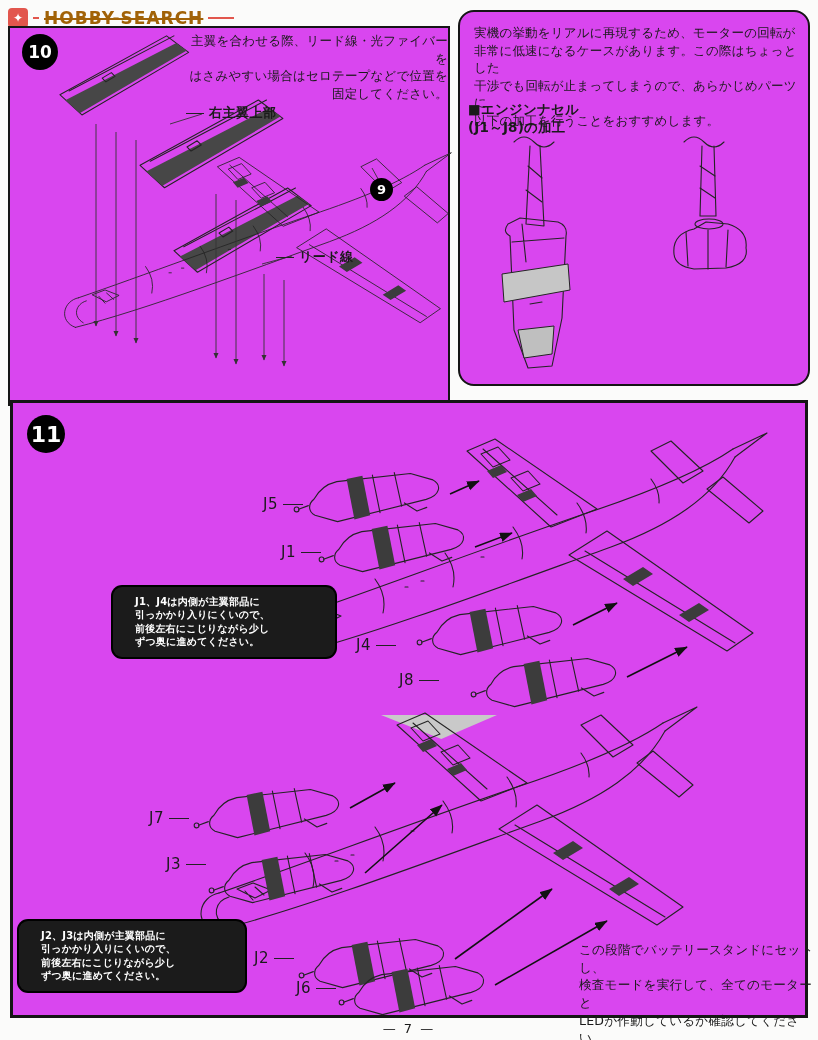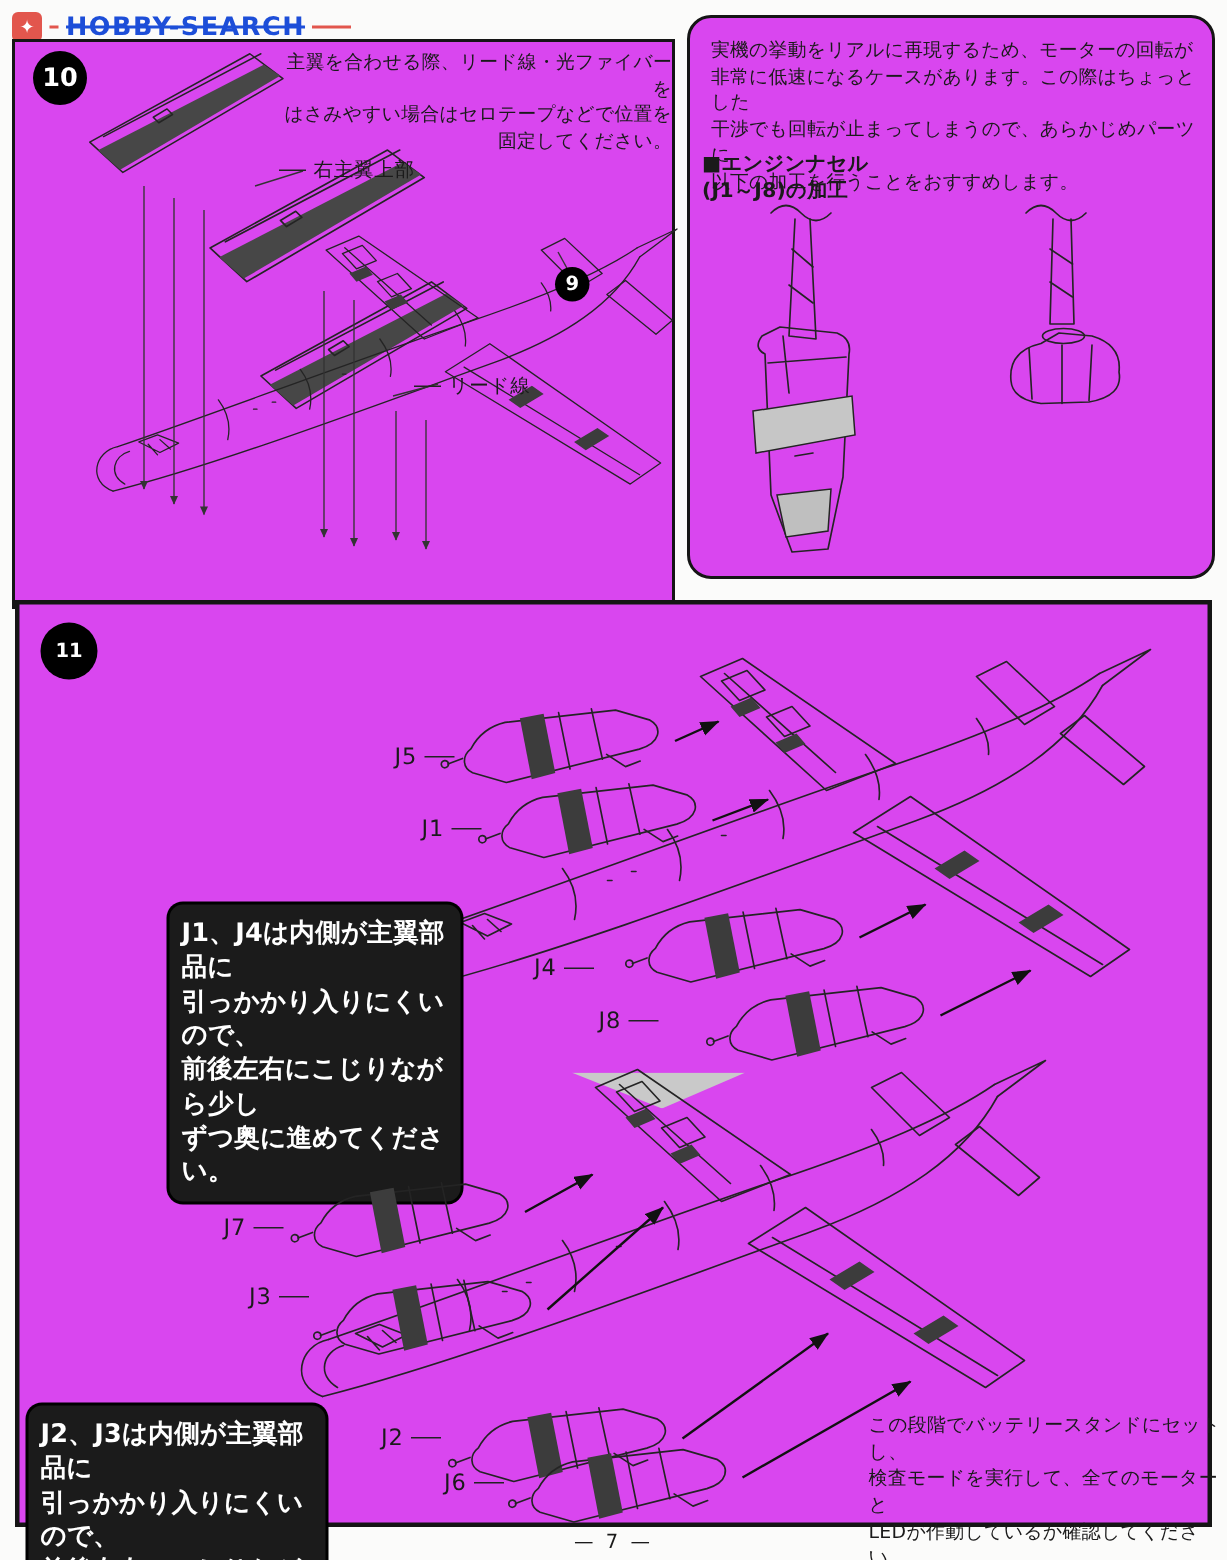--- a/index.html
+++ b/index.html
@@ -9,37 +9,37 @@
   }
   .abs{position:absolute;}
   .box{position:absolute;background:#d946ef;border:2.5px solid #151515;box-sizing:border-box;}
   #step10-box{left:8px;top:26px;width:442px;height:380px;text-align:right;}
   #advice-box{left:458px;top:10px;width:352px;height:376px;border-radius:16px;}
   #step11-box{left:10px;top:400px;width:798px;height:618px;border-width:3px;}
   .jp{white-space:pre-line;font-size:12.5px;line-height:1.4;letter-spacing:.2px;}
   .step-circle{position:absolute;background:#000;color:#fff;border-radius:50%;
     display:flex;align-items:center;justify-content:center;font-weight:bold;}
   #c10{left:12px;top:6px;width:36px;height:36px;font-size:17px;}
-  #c11{left:14px;top:12px;width:38px;height:38px;font-size:13px;}
+  #c11{left:14px;top:12px;width:38px;height:38px;font-size:22px;}
   #c9{left:360px;top:150px;width:23px;height:23px;font-size:13px;}
   .black-note{position:absolute;background:#1b1b1b;color:#fff;border-radius:9px;
-    padding:8px 8px;font-size:17px;line-height:1.34;font-weight:bold;
-    white-space:pre-line;letter-spacing:.2px;box-shadow:0 0 0 2px #000;margin-top:16px;}
+    padding:8px 22px;font-size:10px;line-height:1.34;font-weight:bold;
+    white-space:pre-line;letter-spacing:.2px;box-shadow:0 0 0 2px #000;}
   .j-label{position:absolute;font-size:15px;letter-spacing:.5px;}
   .j-label::after{content:"";display:inline-block;width:20px;height:0;
     border-top:1.5px solid #222;vertical-align:middle;margin-left:5px;}
-  .wing-label{position:absolute;font-size:13px;font-weight:normal;letter-spacing:.5px;}
+  .wing-label{position:absolute;font-size:13px;font-weight:bold;letter-spacing:.5px;}
   .wing-label::before{content:"";display:inline-block;width:18px;height:0;
     border-top:1.4px solid #222;vertical-align:middle;margin-right:5px;}
   .heading{position:absolute;font-weight:bold;font-size:13.5px;line-height:1.35;
     white-space:pre-line;letter-spacing:.2px;}
   #watermark{left:8px;top:8px;display:flex;align-items:center;gap:5px;}
   #wm-icon{width:20px;height:20px;background:#e2564d;border-radius:4px;color:#fff;
     display:flex;align-items:center;justify-content:center;font-size:12px;font-weight:bold;}
-  #wm-text{color:#1d4ed8;font-weight:bold;font-size:17px;letter-spacing:1px;
+  #wm-text{color:#a16207;font-weight:bold;font-size:17px;letter-spacing:1px;
     text-decoration:line-through;text-decoration-thickness:2px;}
   .wm-dash{height:2px;background:#e2564d;}
   #down-arrow{left:368px;top:312px;width:116px;height:24px;background:#c9c9c9;
     clip-path:polygon(0 0,100% 0,52% 100%);}
   #page-number{left:0;top:1021px;width:100%;text-align:center;font-size:13px;letter-spacing:2px;}
   .ln{fill:none;stroke:#242424;stroke-width:1.1;stroke-linejoin:round;stroke-linecap:round;}
   .thin{fill:none;stroke:#333;stroke-width:.9;}
   .arrow{fill:none;stroke:#111;stroke-width:1.6;marker-end:url(#ah);}
   .lead{fill:none;stroke:#333;stroke-width:.9;marker-end:url(#ah2);}
   svg{position:absolute;overflow:visible;}

